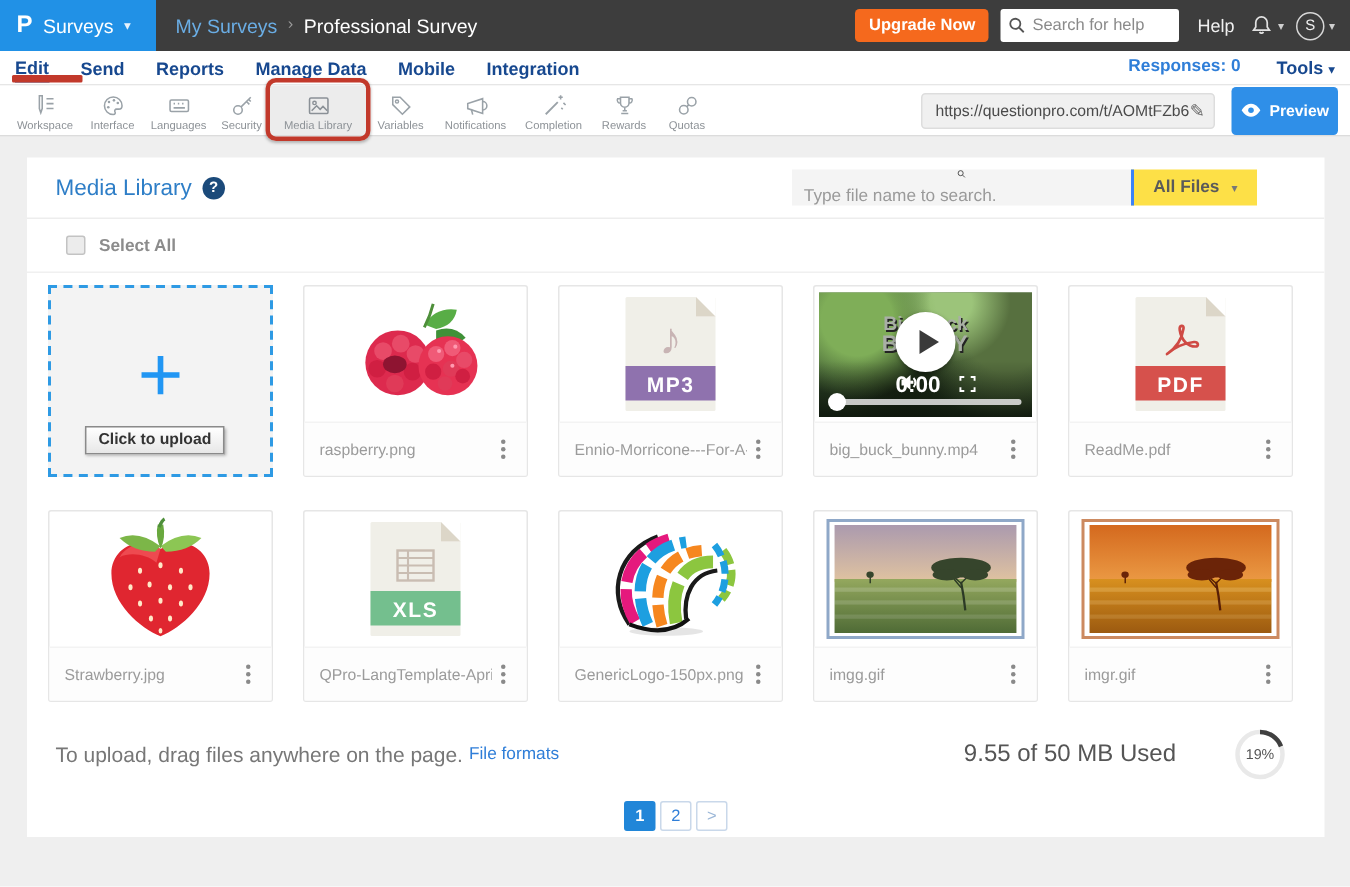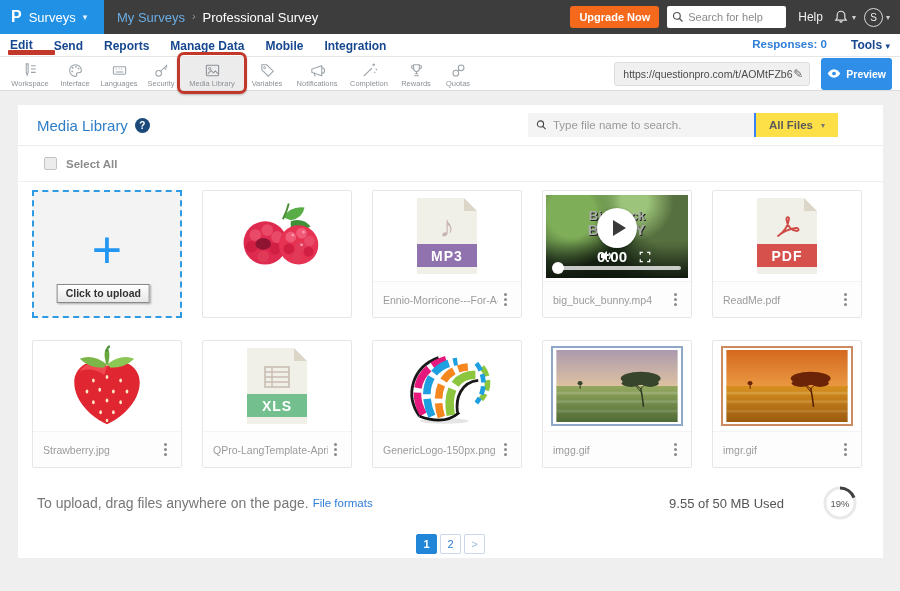--- a/index.html
+++ b/index.html
@@ -51,21 +51,21 @@
   
   .ann-underline { position:absolute; left:8px; top:50px; width:47px; height:5px; background:#c2392b; border-radius:1px; z-index:50; pointer-events:none; }
   .ann-box { position:absolute; left:177px; top:52px; width:70px; height:42px; border:3px solid #c2392b; border-radius:7px; z-index:50; pointer-events:none; box-shadow:0 1px 2px rgba(0,0,0,.25); }
 
   
   .panel { background:#fff; margin:14px 17px 0 18px; height:453px; overflow:hidden; }
   .panel-head { display:flex; align-items:center; padding:8px 45px 8px 19px; border-bottom:1px solid #ededed; }
   .ml-title { font-size:15px; color:#2e7ec7; }
   .help-q { width:15px; height:15px; border-radius:50%; background:#1b4a7a; color:#fff; font-size:10px; font-weight:bold; display:inline-flex; align-items:center; justify-content:center; margin-left:7px; cursor:pointer; }
   .head-spacer { flex:1; }
-  .lib-search { width:226px; height:24px; background:#f4f4f4; display:flex; align-items:center; padding:0 8px; gap:6px; }
+  .lib-search { width:226px; height:24px; background:#f4f4f4; display:flex; align-items:center; padding:0 8px; gap:6px;flex-direction:column; }
   .lib-search input { border:none; outline:none; background:transparent; font-size:11.5px; font-family:inherit; color:#555; width:100%; }
   .lib-search input::placeholder { color:#9a9a9a; }
   .allfiles { height:24px; background:#fde047; border-left:2px solid #3b82f6; display:flex; align-items:center; gap:8px; padding:0 13px; font-size:11.5px; font-weight:bold; color:#5a5a5a; cursor:pointer; }
   .allfiles .caret2 { font-size:8px; color:#777; }
 
   .select-row { display:flex; align-items:center; gap:9px; padding:11px 0 11px 26px; border-bottom:1px solid #f0f0f0; }
   .cbox { width:13px; height:13px; border:1px solid #c3c3c3; background:#ececec; border-radius:2px; cursor:pointer; }
   .select-label { font-size:11.5px; font-weight:bold; color:#8c8c8c; }
 
   .grid { display:flex; flex-wrap:wrap; gap:22px 20px; padding:8px 14px 0; }
@@ -116,21 +116,21 @@
   .framed { padding:2px; background:#fff; }
   .framed svg { display:block; }
   .frame-blue { border:2px solid #8fa8c8; }
   .frame-orange { border:2px solid #cc8a60; }
 
   
   .panel-foot { display:flex; align-items:center; padding:17px 25px 0 19px; }
   .foot-note { font-size:14px; color:#777; }
   .foot-link { font-size:11.5px; color:#2f7ed8; text-decoration:none; cursor:pointer; margin-left:4px; }
   .foot-spacer { flex:1; }
-  .storage-text { font-size:13px; color:#555; }
+  .storage-text { font-size:16px; color:#555; }
   .ring-wrap { margin-left:38px; position:relative; width:36px; height:36px; }
   .ring-label { position:absolute; inset:0; display:flex; align-items:center; justify-content:center; font-size:9.5px; color:#555; }
 
   .pagination { display:flex; justify-content:center; gap:3px; padding:13px 0 0; }
   .page-btn { min-width:21px; height:20px; border:1px solid #c9d8ea; background:#fff; color:#2f7ed8; font-size:11px; display:flex; align-items:center; justify-content:center; cursor:pointer; border-radius:2px; }
   .page-btn.active { background:#2186d8; border-color:#2186d8; color:#fff; font-weight:bold; }
   .page-btn.next { color:#9cb8d8; }
 </style>
 </head>
 <body>
@@ -332,20 +332,26 @@
               <circle cx="72" cy="52" r="5.5" fill="#d01f42"></circle>
               <circle cx="84" cy="50" r="5.5" fill="#e03a58"></circle>
               <circle cx="92" cy="55" r="5" fill="#d01f42"></circle>
               <circle cx="80" cy="60" r="5" fill="#e03a58"></circle>
             <circle cx="76" cy="38" r="1.4" fill="#ff9ab0"></circle>
               <circle cx="87" cy="35" r="1.4" fill="#ff9ab0"></circle>
               <circle cx="85" cy="48" r="1.4" fill="#ff9ab0"></circle>
           </g>
         </svg>
       </div>
+      <div class="capt">
+          <span class="fname">raspberry.png</span>
+          <span class="dots-btn">
+            <span class="dots"></span>
+          </span>
+        </div>
     </div>
 
     <div class="card">
       <div class="thumb">
         <div class="doc">
           <span class="doc-glyph note">♪</span>
           <span class="doc-band band-mp3">MP3</span>
         </div>
       </div>
       <div class="capt">

